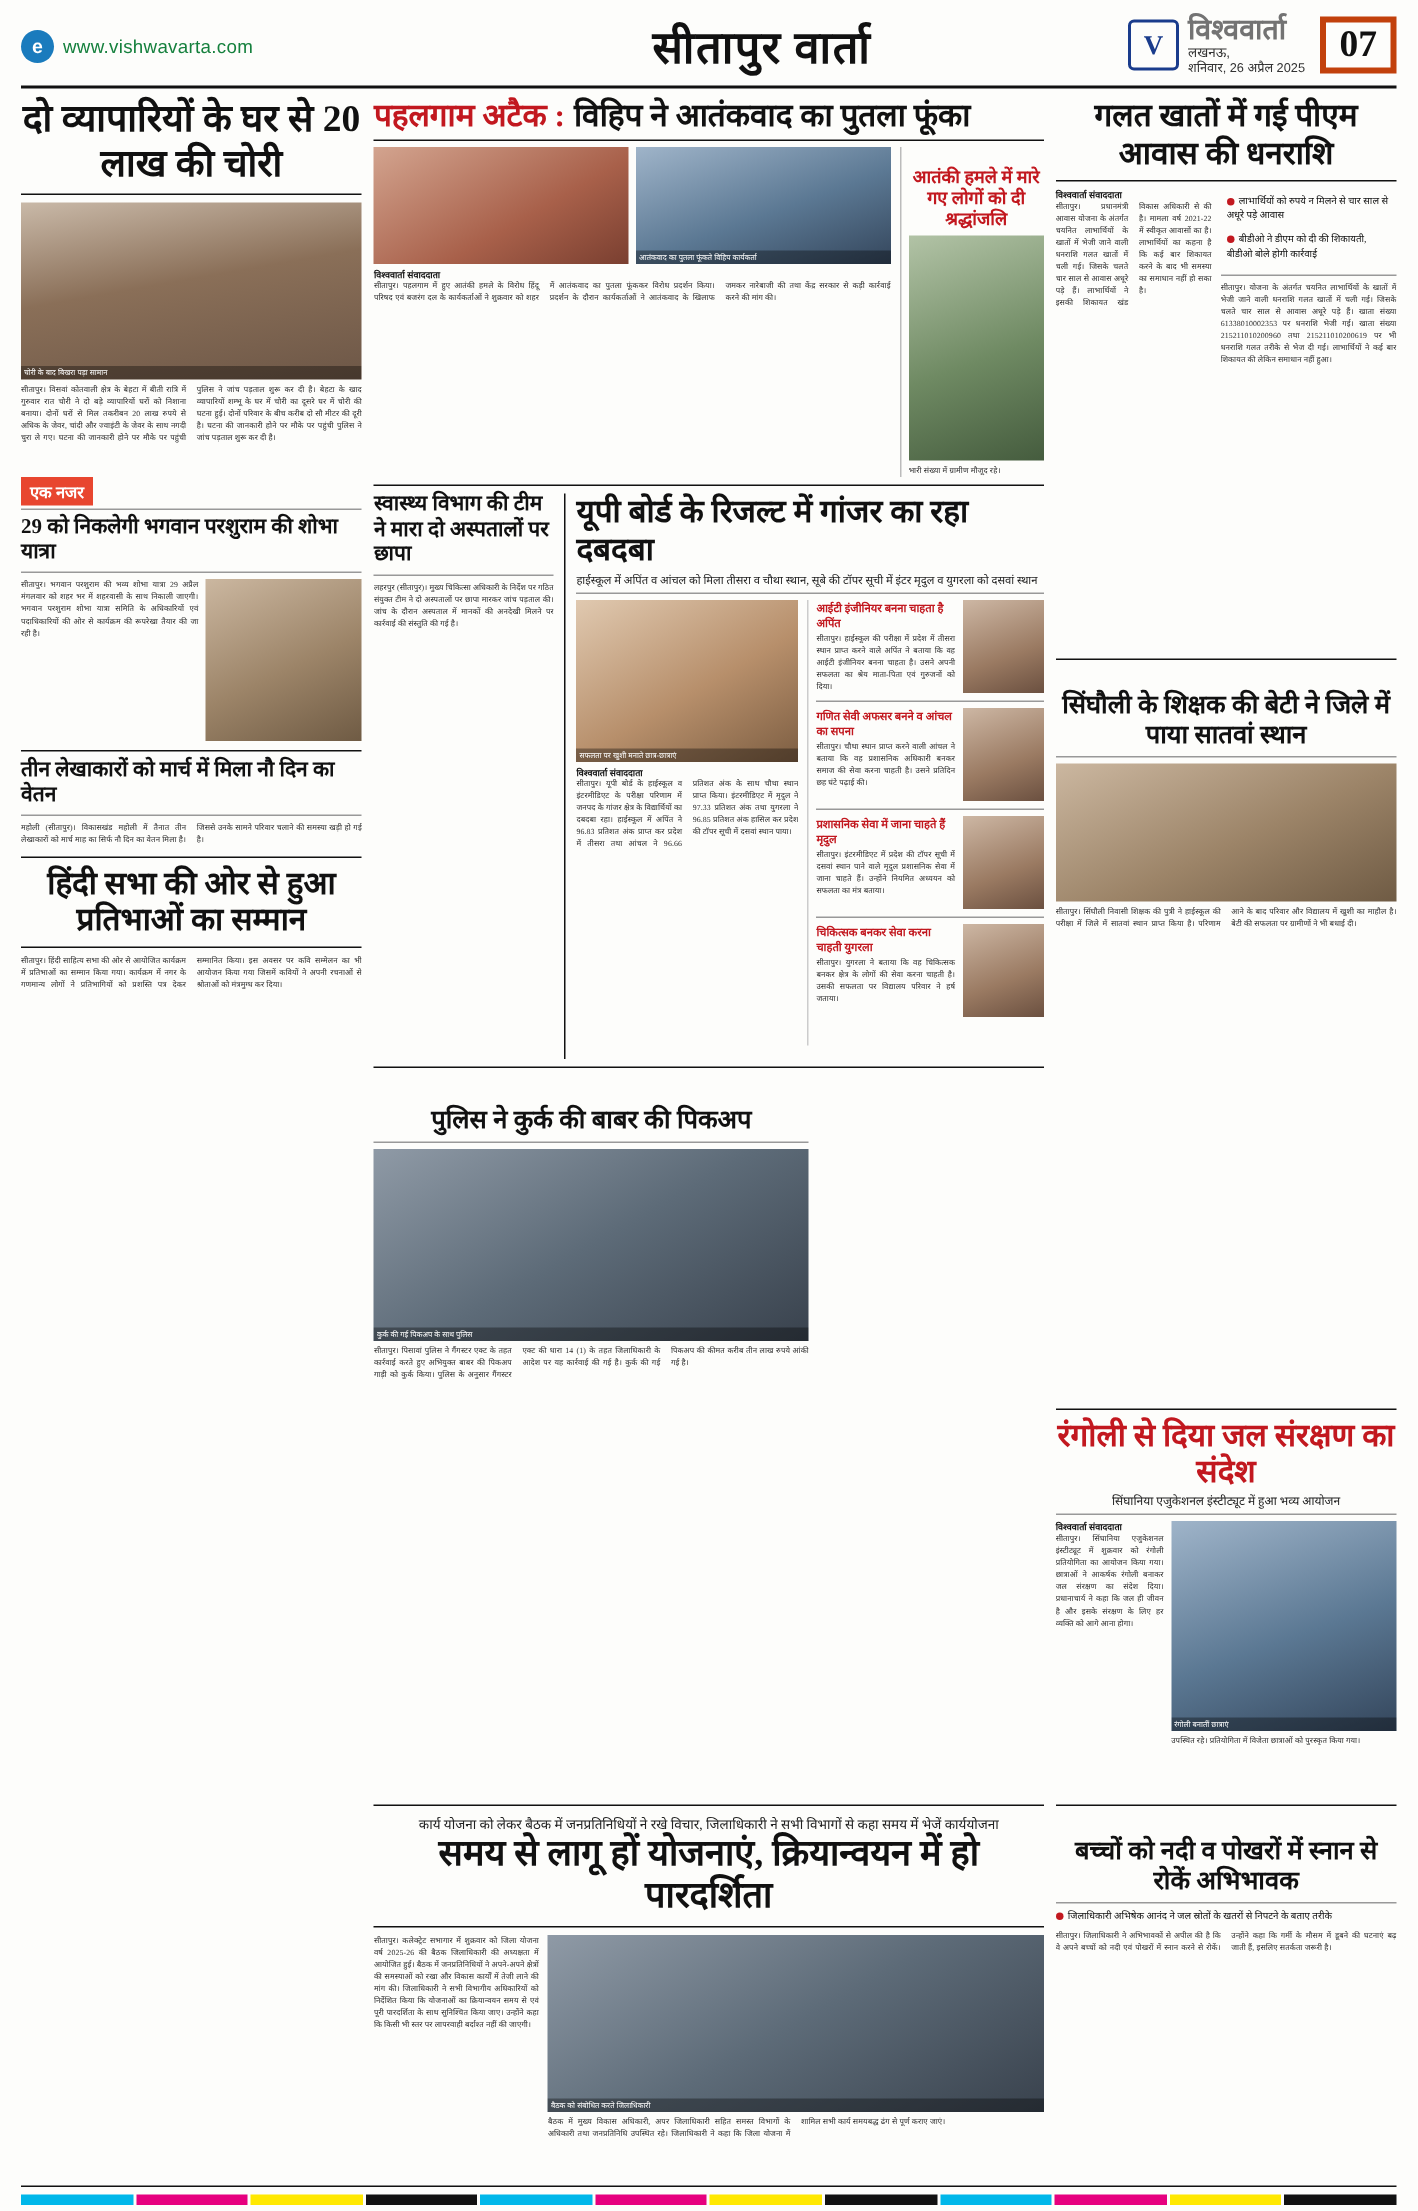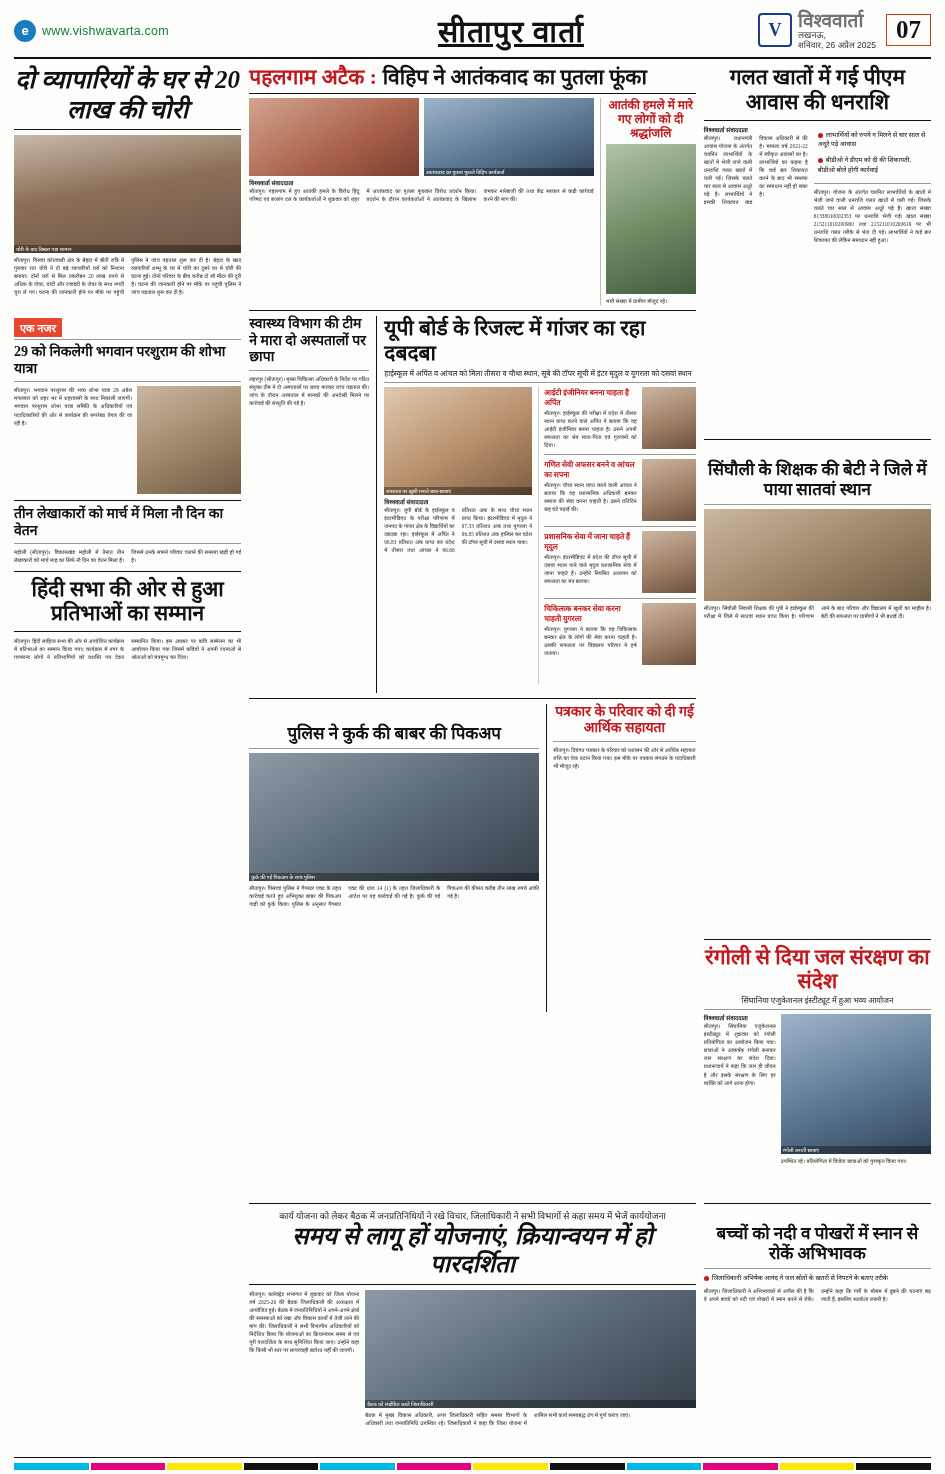--- a/index.html
+++ b/index.html
@@ -24,54 +24,54 @@
     padding-bottom: 6px;
   }
   .mh-left { display:flex; align-items:center; gap:6px; width: 250px;}
   .globe {
     width: 22px; height: 22px; border-radius: 50%;
     background: #1a7bbd; color:#fff; font-size: 13px;
     display:flex; align-items:center; justify-content:center;
     font-weight:bold;
   }
   .site-url { font-size: 12.5px; color:#15803d; letter-spacing:.2px; }
-  .mh-center { flex:1; text-align:center;text-decoration:underline; }
+  .mh-center { flex:1; text-align:center; }
   .mh-center .title {
     font-family: "Liberation Serif", serif;
     font-size: 30px; font-weight: 700; letter-spacing: 1px;
   }
   .mh-right { display:flex; align-items:center; gap:10px; }
   .brandbox { display:flex; align-items:center; gap:6px; }
   .brandmark {
     width: 34px; height: 34px; border:2px solid #1a3c8c; border-radius:4px;
     display:flex;align-items:center;justify-content:center;
     color:#1a3c8c; font-weight:bold; font-size:18px;
     font-family:"Liberation Serif",serif;
   }
   .brandtext { line-height:1.05; }
   .brandtext .bt1 { font-size: 19px; font-weight:700; color:#737373; font-family:"Liberation Serif",serif;}
   .brandtext .bt2 { font-size: 9px; color:#333; }
   .brandtext .bt3 { font-size: 8.5px; color:#333; }
   .pagenum {
-    border: 1px solid #c2410c; color:#111; font-size: 25px; font-weight:700;
+    border: 4px solid #c2410c; color:#111; font-size: 25px; font-weight:700;
     padding: 1px 9px; font-family:"Liberation Serif",serif;
   }
   
   .grid { display:flex; gap: 8px; margin-top: 6px; }
   .col { }
   .c1 { width: 228px; }
   .c2 { width: 448px; }
   .c3 { width: 228px; }
   .hl {
     font-family:"Liberation Serif", serif;
     font-weight: 700;
     line-height: 1.18;
     color: #111;
   }
-  .h-xl { font-size: 25px; font-style: italic; }
+  .h-xl { font-size: 25px; }
   .h-lg { font-size: 21px; }
   .h-md { font-size: 17px; margin-top: 20px; }
   .h-sm { font-size: 14px; }
   .rule { border-top: 1px solid #111; margin: 5px 0; }
   .rule-thin { border-top: 1px solid #999; margin: 4px 0; }
   .body-txt {
     font-size: 5.2px; line-height: 1.55; text-align: justify; color:#2a2a2a;
     font-family: "Liberation Serif", serif;
     letter-spacing: .1px;
   }
@@ -184,21 +184,21 @@
           <div style="display:flex; gap:5px;">
             <div class="photo g3" style="width:50%;height:78px;"></div>
             <div class="photo g4" style="width:50%;height:78px;">
               <div class="cap">आतंकवाद का पुतला फूंकते विहिप कार्यकर्ता</div>
             </div>
           </div>
           <div class="byline" style="margin-top:3px;">विश्ववार्ता संवाददाता</div>
           <div class="body-txt cols3">सीतापुर। पहलगाम में हुए आतंकी हमले के विरोध हिंदू परिषद एवं बजरंग दल के कार्यकर्ताओं ने शुक्रवार को शहर में आतंकवाद का पुतला फूंककर विरोध प्रदर्शन किया। प्रदर्शन के दौरान कार्यकर्ताओं ने आतंकवाद के खिलाफ जमकर नारेबाजी की तथा केंद्र सरकार से कड़ी कार्रवाई करने की मांग की।</div>
         </div>
         <div style="width:96px; border-left:1px solid #bbb; padding-left:5px;">
-          <div class="hl h-sm center red" style="font-size:12px;">आतंकी हमले में मारे गए लोगों को दी श्रद्धांजलि</div>
+          <div class="hl h-sm center red" style="font-size:12px;margin-top:13px;">आतंकी हमले में मारे गए लोगों को दी श्रद्धांजलि</div>
           <div class="photo g6" style="height:150px; margin-top:4px;"></div>
           <div class="body-txt" style="margin-top:3px;">भारी संख्या में ग्रामीण मौजूद रहे।</div>
         </div>
       </div>
 
       <div class="rule"></div>
 
       <div style="display:flex; gap:7px;">
         <div style="width:120px;">
           <div class="hl h-sm">स्वास्थ्य विभाग की टीम ने मारा दो अस्पतालों पर छापा</div>
@@ -260,25 +260,20 @@
       <div class="rule"></div>
 
       <div style="display:flex; gap:7px;">
         <div style="width:290px;">
           <div class="hl h-md center">पुलिस ने कुर्क की बाबर की पिकअप</div>
           <div class="rule-thin"></div>
           <div class="photo g2" style="height:128px;">
             <div class="cap">कुर्क की गई पिकअप के साथ पुलिस</div>
           </div>
           <div class="body-txt cols3" style="margin-top:3px; height:128px; overflow:hidden;">सीतापुर। पिसावां पुलिस ने गैंगस्टर एक्ट के तहत कार्रवाई करते हुए अभियुक्त बाबर की पिकअप गाड़ी को कुर्क किया। पुलिस के अनुसार गैंगस्टर एक्ट की धारा 14 (1) के तहत जिलाधिकारी के आदेश पर यह कार्रवाई की गई है। कुर्क की गई पिकअप की कीमत करीब तीन लाख रुपये आंकी गई है।</div>
-        </div>
-        <div style="flex:1; border-left:1px solid #111; padding-left:6px;">
-          <div class="hl h-sm center red">पत्रकार के परिवार को दी गई आर्थिक सहायता</div>
-          <div class="rule-thin"></div>
-          <div class="body-txt" style="height:255px; overflow:hidden;">सीतापुर। दिवंगत पत्रकार के परिवार को प्रशासन की ओर से आर्थिक सहायता राशि का चेक प्रदान किया गया। इस मौके पर पत्रकार संगठन के पदाधिकारी भी मौजूद रहे।</div>
         </div>
       </div>
     </div>
 
     <div class="col c3">
 
       <div class="hl h-lg center">गलत खातों में गई पीएम आवास की धनराशि</div>
       <div class="rule"></div>
       <div style="display:flex; gap:6px;">
         <div style="width:104px;">

